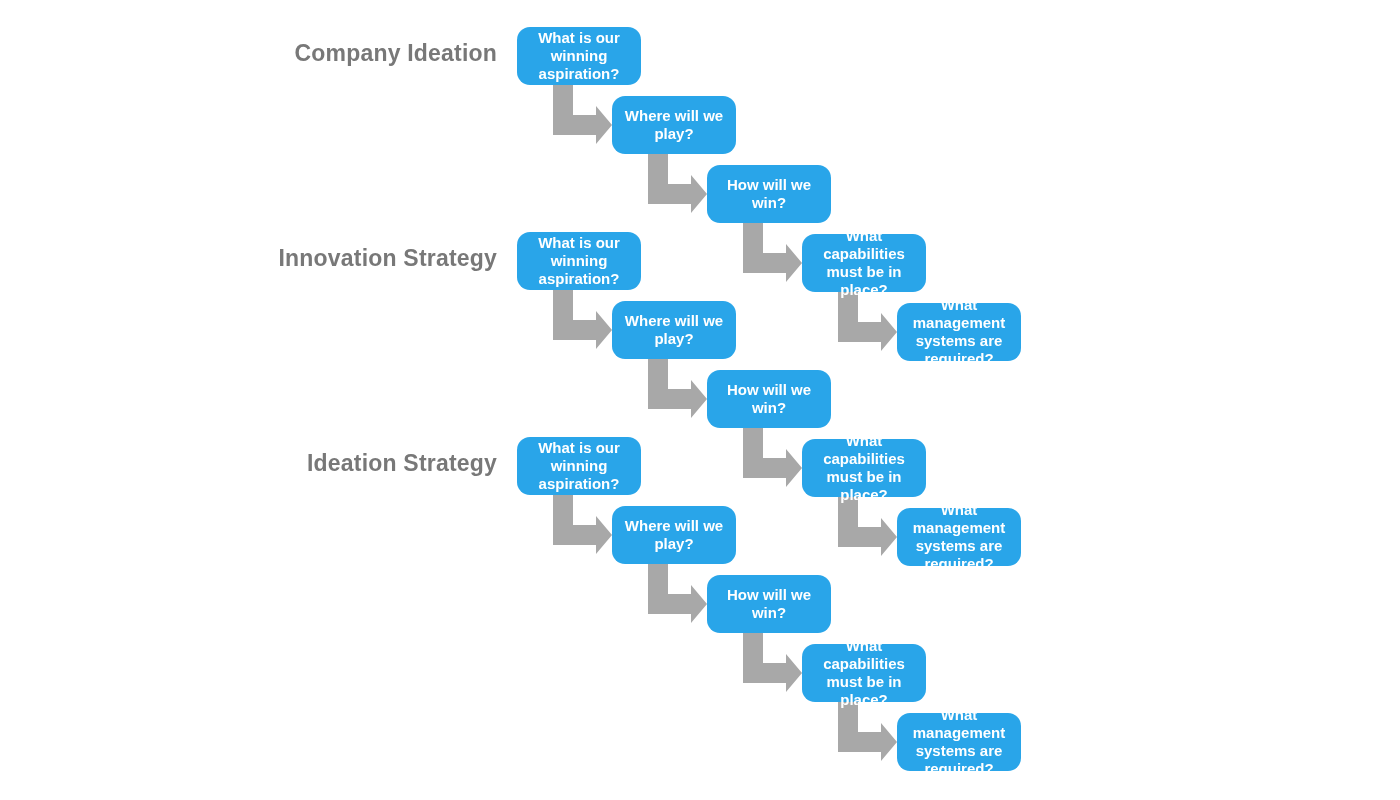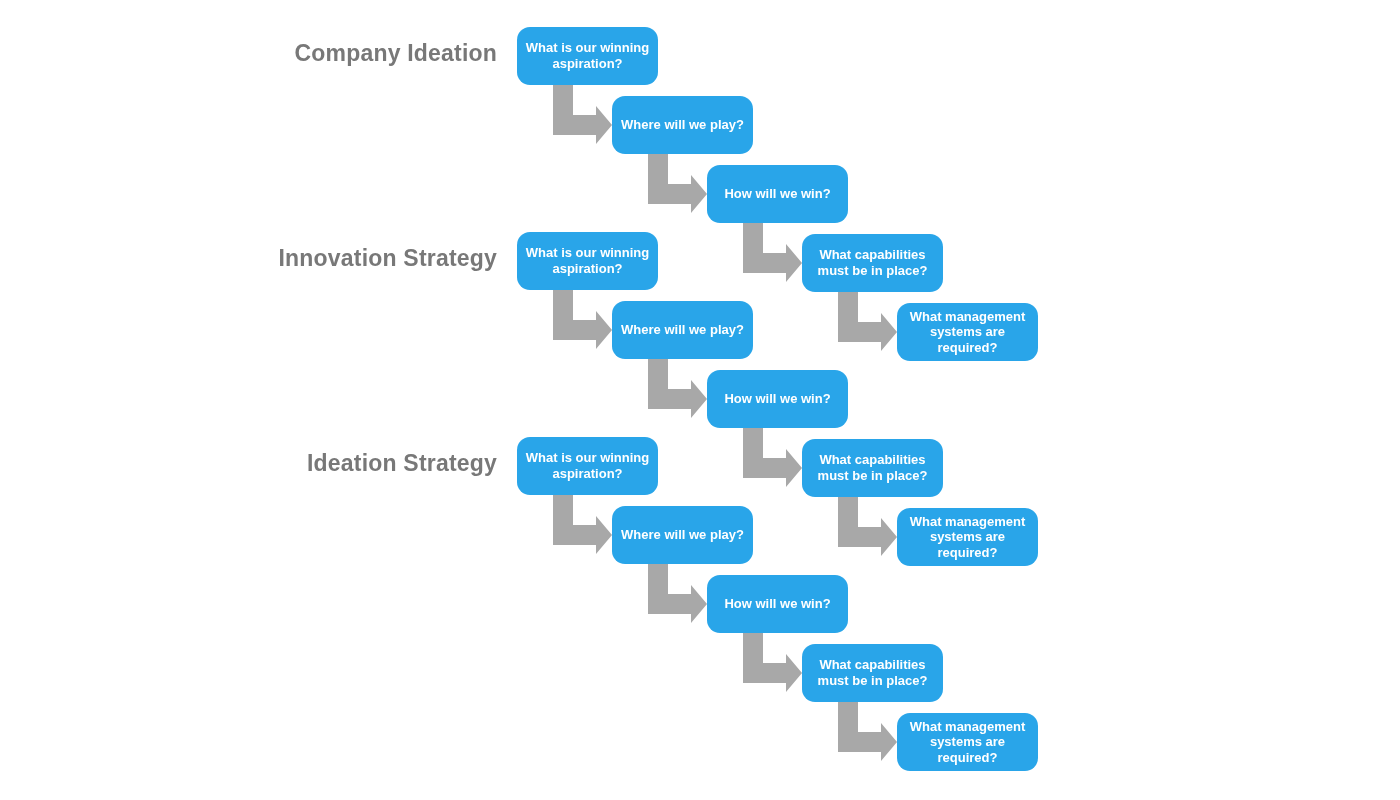--- a/index.html
+++ b/index.html
@@ -25,32 +25,32 @@
     text-align: right;
     font-size: 23px;
     font-weight: bold;
     line-height: 26px;
     letter-spacing: 0.2px;
     color: var(--label, #787878);
     white-space: nowrap;
   }
   .box {
     position: absolute;
-    width: 141px;
+    width: 124px;
     height: 58px;
     box-sizing: border-box;
     padding: 4px 6px;
     background: var(--box-fill, #29a5e9);
     color: var(--box-text, #ffffff);
     border-radius: 13px;
     display: flex;
     align-items: center;
     justify-content: center;
     text-align: center;
-    font-size: 13px;
+    font-size: 15px;
     font-weight: bold;
     line-height: 1.2;
   }
 </style>
 </head>
 <body>
 
 <div class="canvas">
 
   <svg class="arrows" viewBox="0 0 1400 800" aria-hidden="true">

